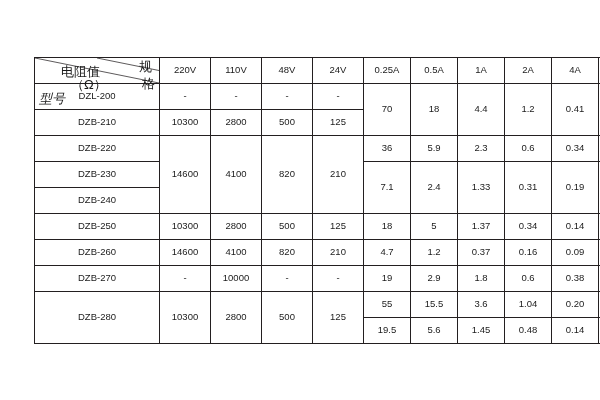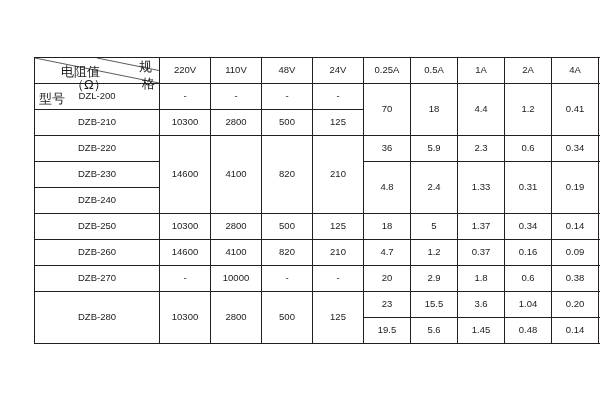--- a/index.html
+++ b/index.html
@@ -84,20 +84,21 @@
     left: 26px;
     top: 7px;
   }
   .c-ohm {
     left: 36px;
     top: 20px;
   }
   .c-model {
     left: 4px;
     top: 34px;
+    font-style: italic;
   }
   .hdr {
     height: 52px;
   }
 </style>
 </head>
 <body>
 
 <div id="page">
 
@@ -162,21 +163,21 @@
         <td class="amp">36</td>
         <td class="amp">5.9</td>
         <td class="amp">2.3</td>
         <td class="amp">0.6</td>
         <td class="amp">0.34</td>
         <td class="amp">0.11</td>
       </tr>
 
       <tr>
         <td class="model">DZB-230</td>
-        <td class="amp" rowspan="2">4.8</td>
+        <td class="amp" rowspan="2">7.1</td>
         <td class="amp" rowspan="2">2.4</td>
         <td class="amp" rowspan="2">1.33</td>
         <td class="amp" rowspan="2">0.31</td>
         <td class="amp" rowspan="2">0.19</td>
         <td class="amp" rowspan="2">0.09</td>
       </tr>
 
       <tr>
         <td class="model">DZB-240</td>
       </tr>
@@ -208,35 +209,35 @@
         <td class="amp">0.09</td>
         <td class="amp">0.04</td>
       </tr>
 
       <tr>
         <td class="model">DZB-270</td>
         <td class="volt">-</td>
         <td class="volt">10000</td>
         <td class="volt">-</td>
         <td class="volt">-</td>
-        <td class="amp">20</td>
+        <td class="amp">19</td>
         <td class="amp">2.9</td>
         <td class="amp">1.8</td>
         <td class="amp">0.6</td>
         <td class="amp">0.38</td>
         <td class="amp">0.28</td>
       </tr>
 
       <tr>
         <td class="model" rowspan="2">DZB-280</td>
         <td class="volt" rowspan="2">10300</td>
         <td class="volt" rowspan="2">2800</td>
         <td class="volt" rowspan="2">500</td>
         <td class="volt" rowspan="2">125</td>
-        <td class="amp">23</td>
+        <td class="amp">55</td>
         <td class="amp">15.5</td>
         <td class="amp">3.6</td>
         <td class="amp">1.04</td>
         <td class="amp">0.20</td>
         <td class="amp">0.16</td>
       </tr>
 
       <tr>
         <td class="amp">19.5</td>
         <td class="amp">5.6</td>

